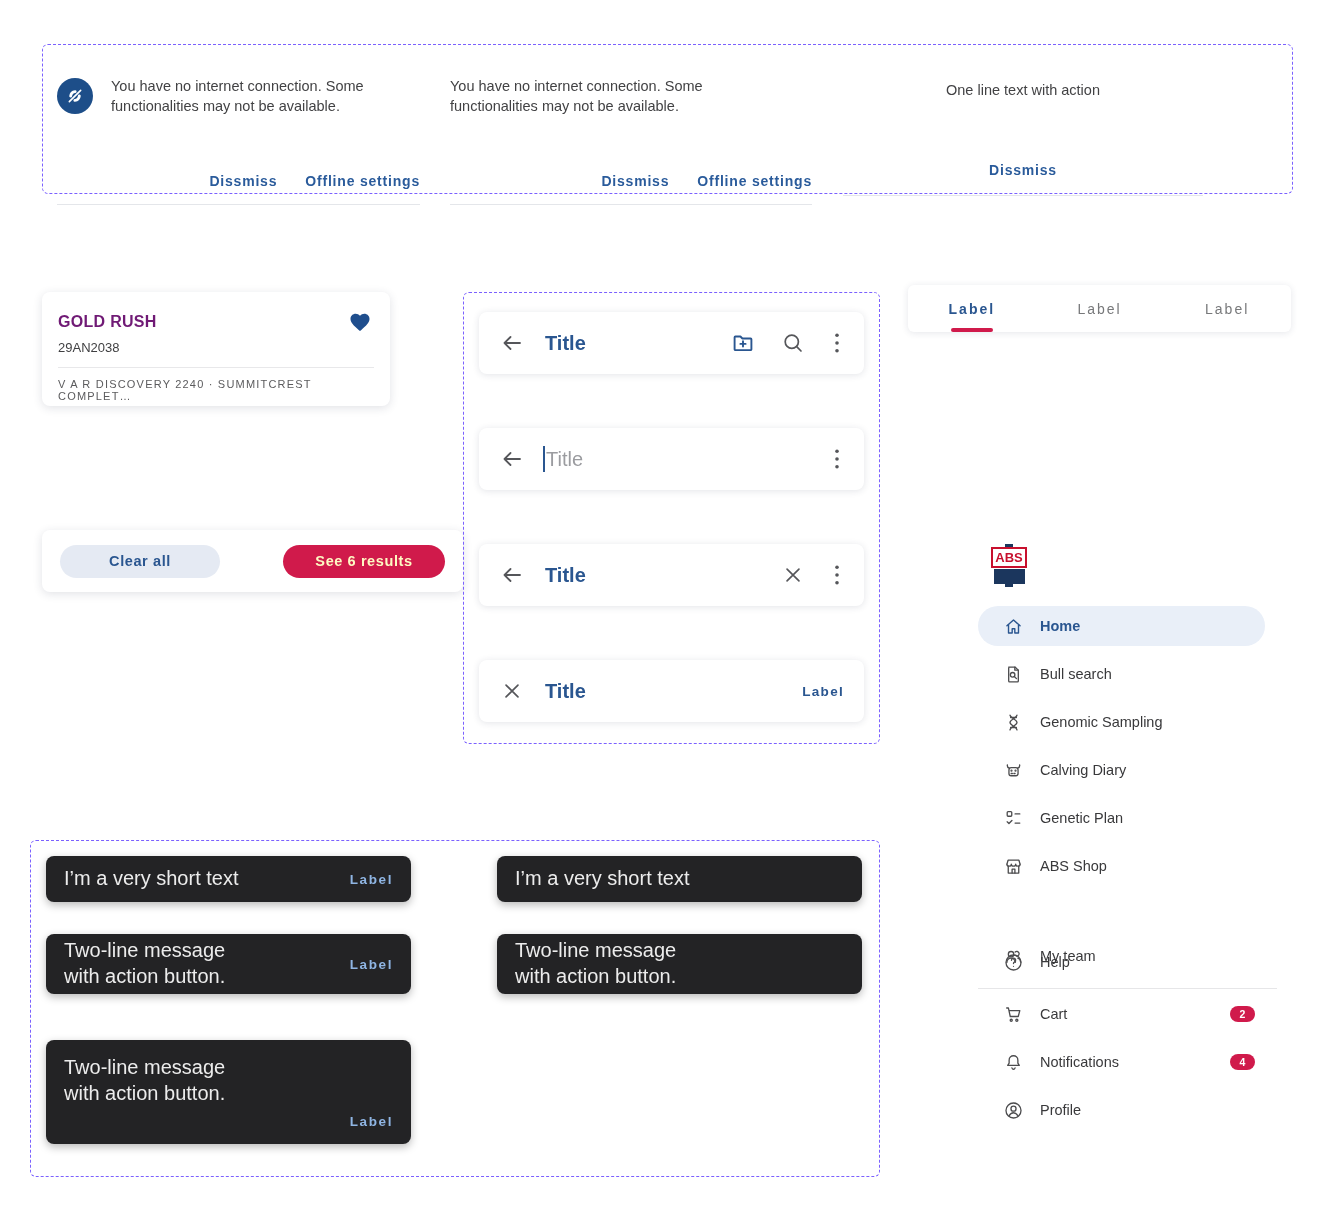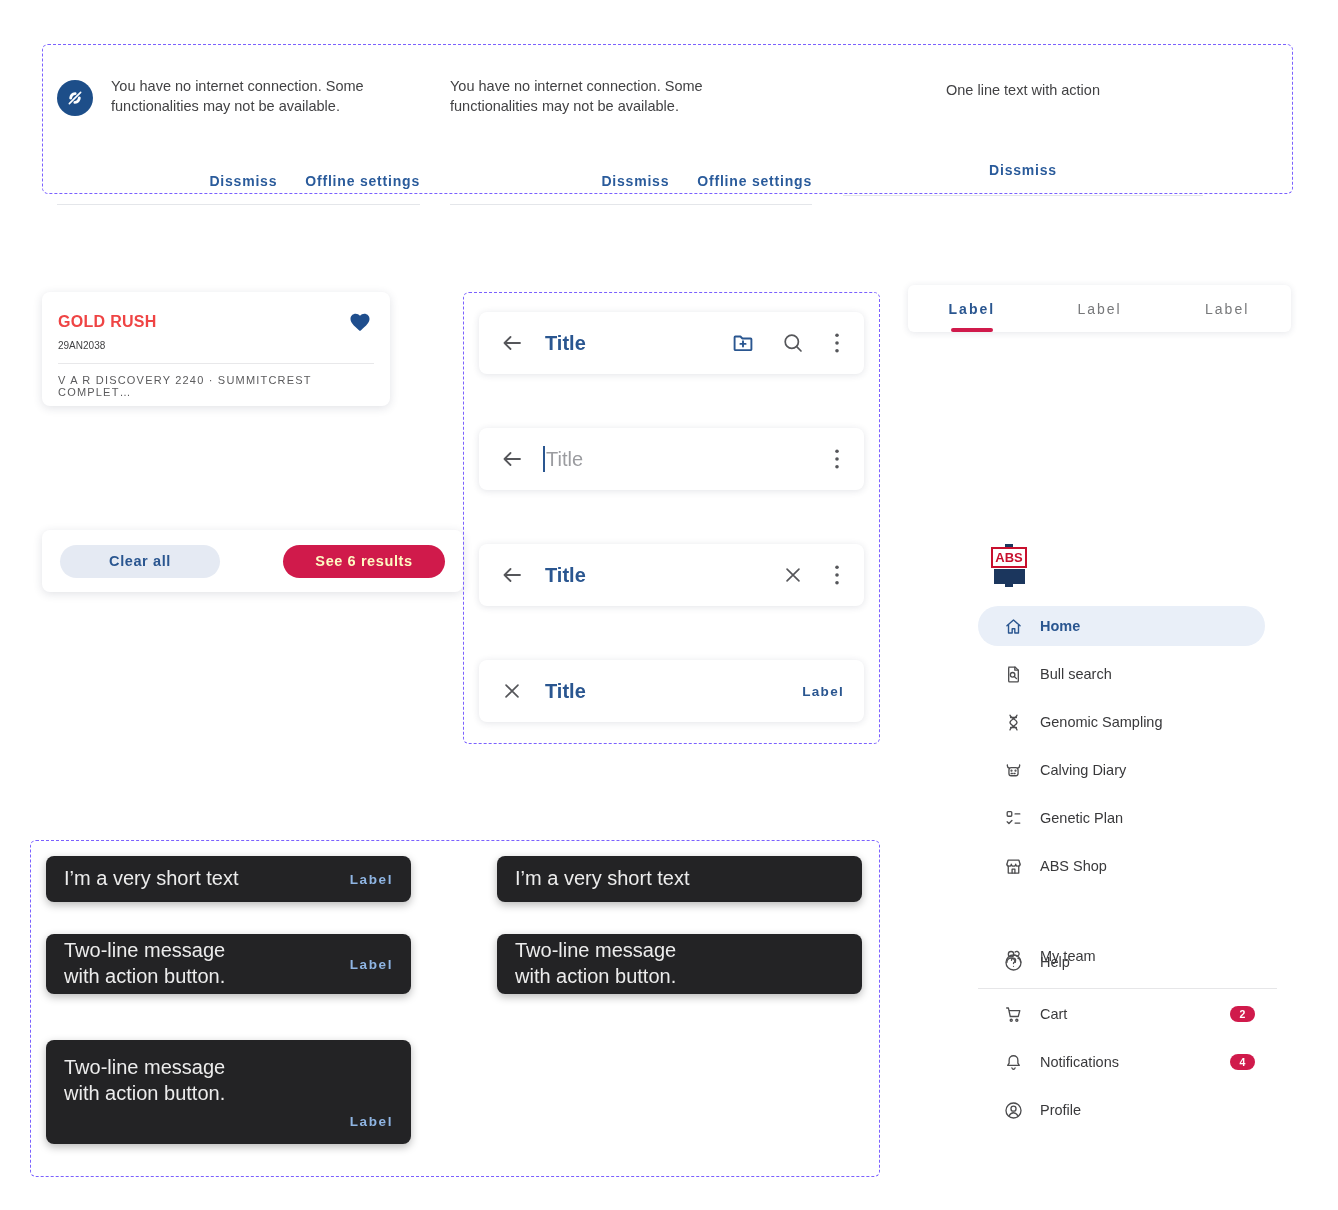--- a/index.html
+++ b/index.html
@@ -2,35 +2,35 @@
 <html><head>
 <meta charset="utf-8">
 <style>
   html,body{margin:0;padding:0;background:#fff;}
   .canvas{position:relative;width:1338px;height:1210px;background:#fff;
           font-family:"Liberation Sans",sans-serif;color:#424244;overflow:hidden;}
   .dashed{position:absolute;border:1.5px dashed #7B61FF;border-radius:6px;}
 
   
   .banner{position:absolute;display:flex;flex-direction:column;}
-  .b-row{display:flex;align-items:flex-end;gap:18px;}
+  .b-row{display:flex;align-items:center;gap:18px;}
   .b-icon{width:36px;height:36px;border-radius:50%;background:#1D4E89;flex:0 0 36px;
           display:flex;align-items:center;justify-content:center;}
   .b-msg{margin:0;font-size:14.5px;line-height:1.38;color:#424244;}
   .b-actions{display:flex;justify-content:flex-end;gap:28px;margin-top:13px;}
   .link-btn{background:none;border:none;padding:0;cursor:pointer;color:#2A5B9B;
             font-family:inherit;font-size:14px;font-weight:700;letter-spacing:.8px;margin-top:44px;}
   .b-divider{height:1px;background:#E4E6EA;margin-top:15px;}
 
   
   .card{position:absolute;background:#fff;border-radius:8px;
         box-shadow:0 2px 10px rgba(40,50,80,.14);}
   .bull-top{display:flex;align-items:center;justify-content:space-between;padding:18px 18px 0 16px;}
-  .bull-name{color:#ef4444;font-size:16px;font-weight:700;letter-spacing:.3px;}
-  .bull-code{padding:6px 16px 0;font-size:10px;color:#3F3F41;}
+  .bull-name{color:#701a75;font-size:16px;font-weight:700;letter-spacing:.3px;}
+  .bull-code{padding:6px 16px 0;font-size:13px;color:#3F3F41;}
   .bull-divider{height:1px;background:#E8E8EA;margin:12px 16px 0;}
   .bull-pedigree{padding:10px 16px 0;font-size:11px;letter-spacing:1.2px;color:#5B5B5D;}
 
   .filter-bar{display:flex;align-items:center;justify-content:space-between;padding:0 18px;}
   .pill{border:none;border-radius:18px;height:33px;font-family:inherit;font-size:14.5px;
         font-weight:700;letter-spacing:.6px;cursor:pointer;}
   .pill-light{background:#E5EAF3;color:#2A5690;width:160px;}
   .pill-crimson{background:#D01A4B;color:#fef9c3;width:162px;}
 
   

